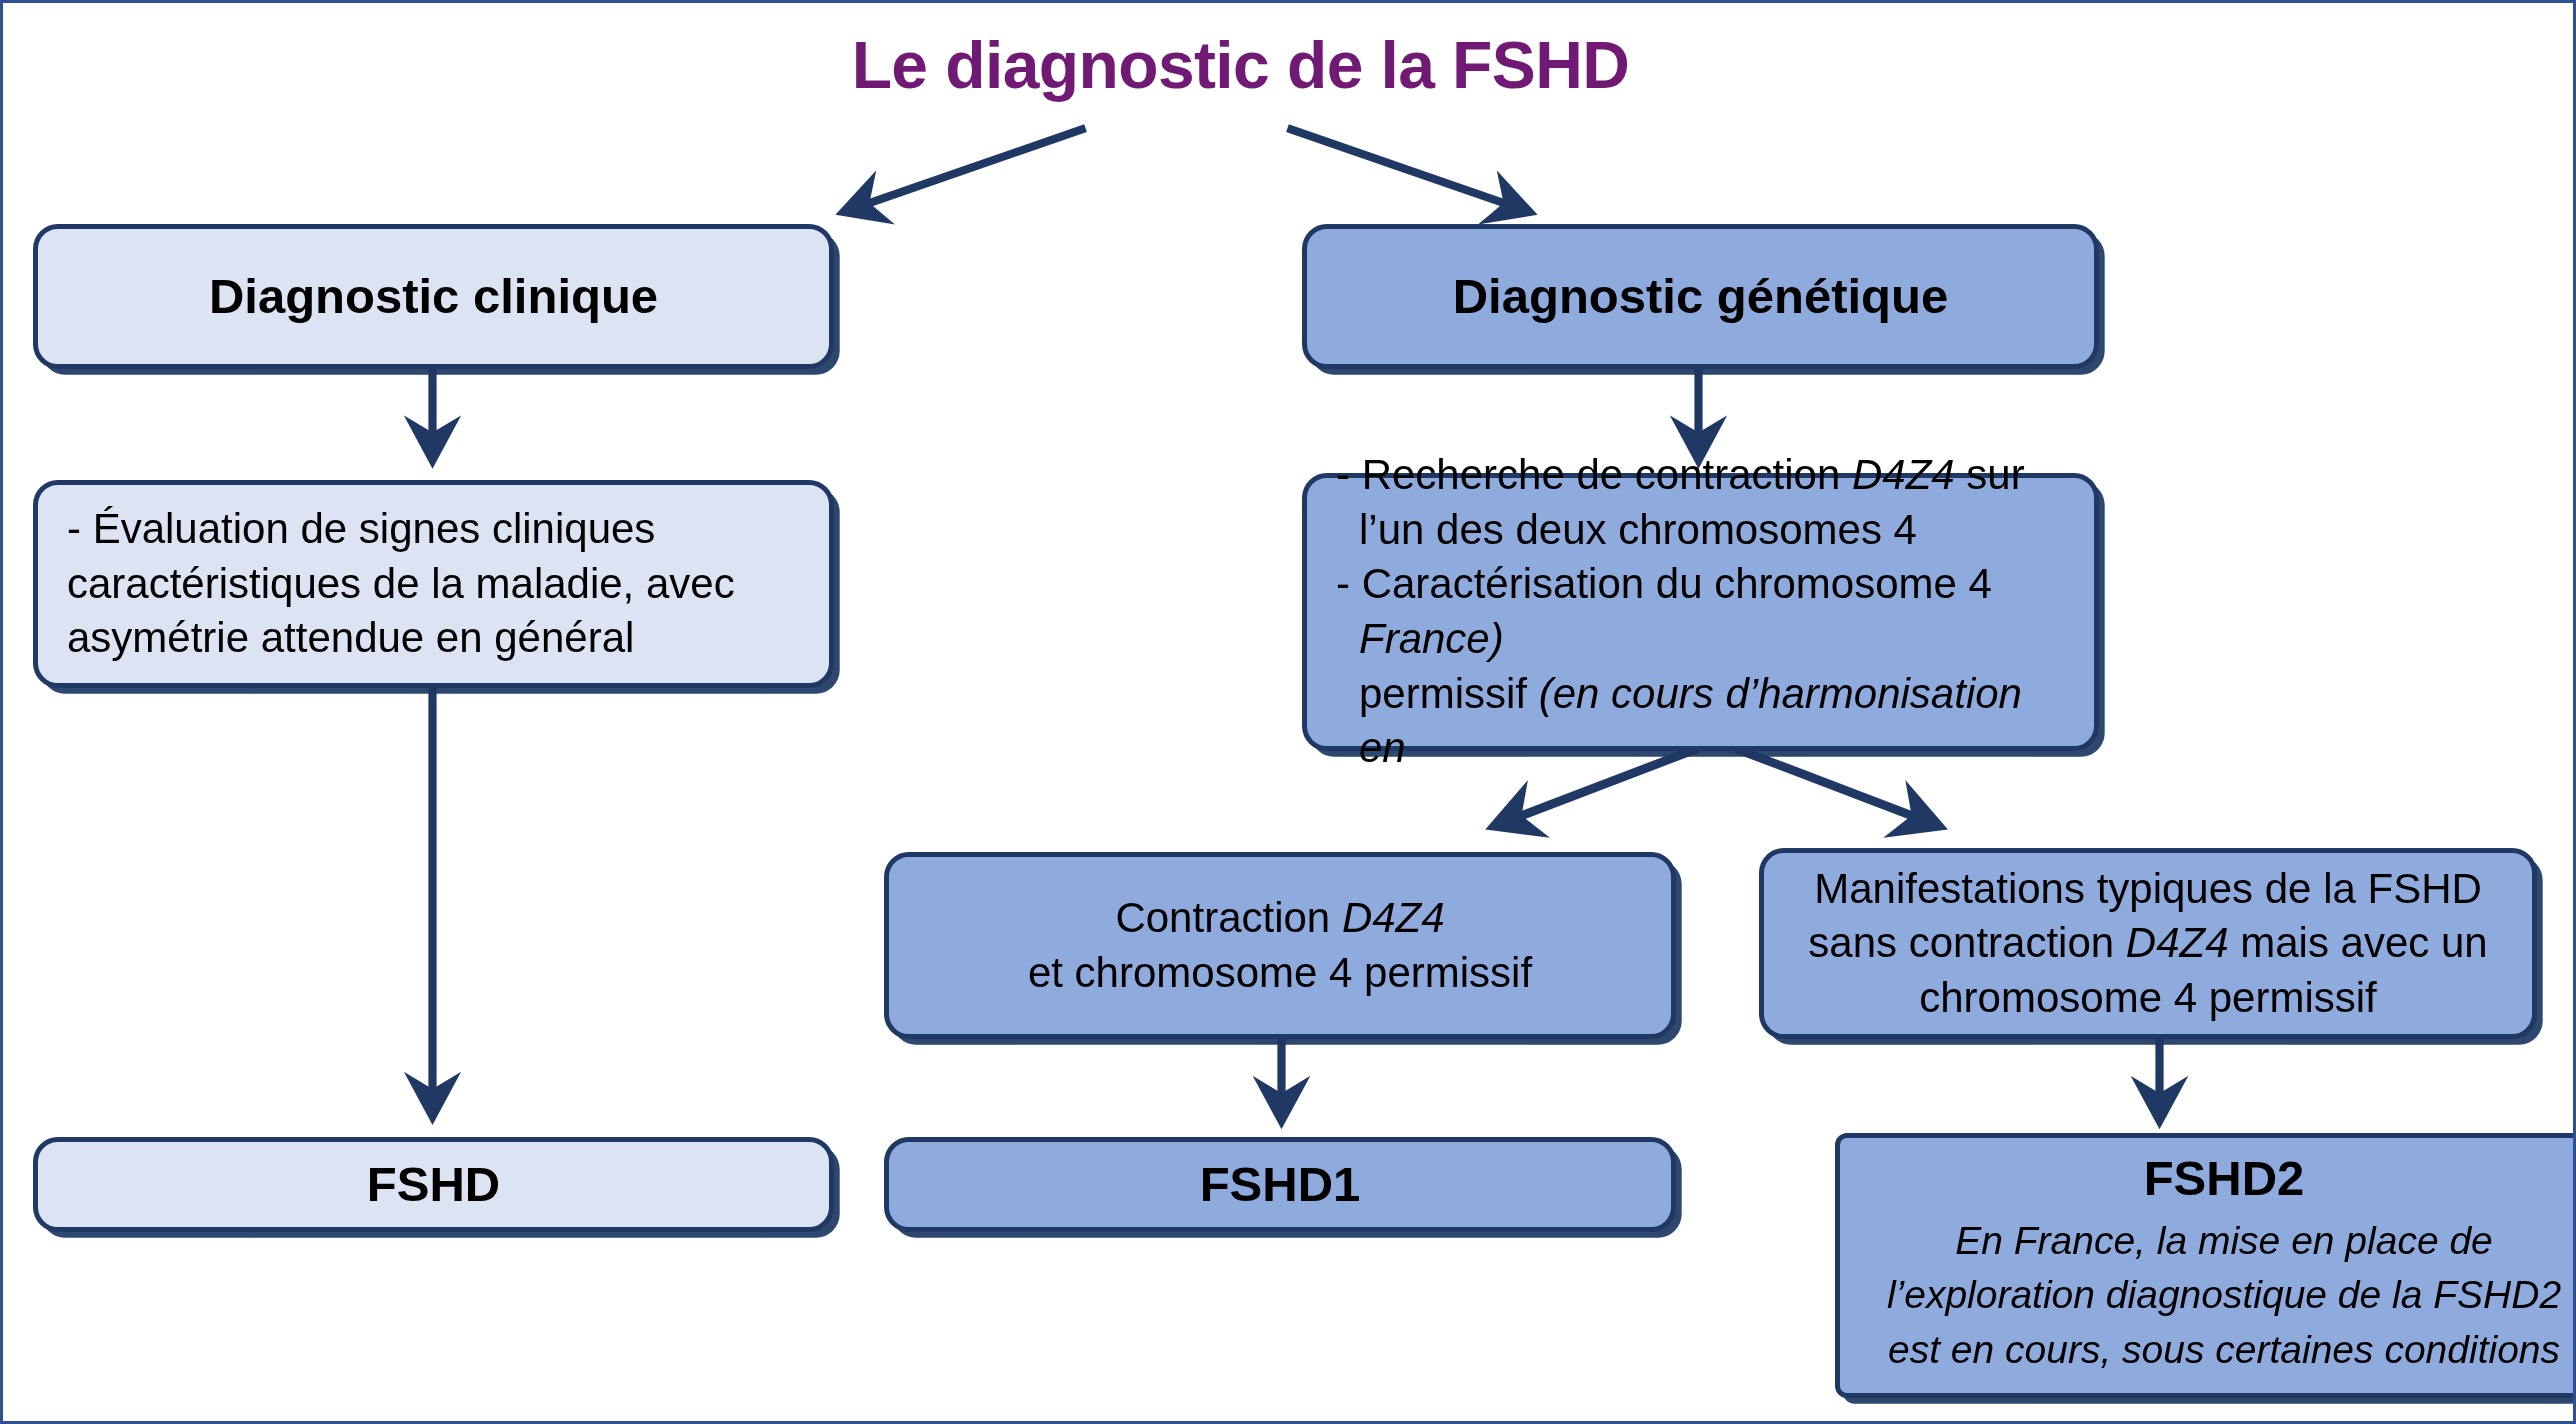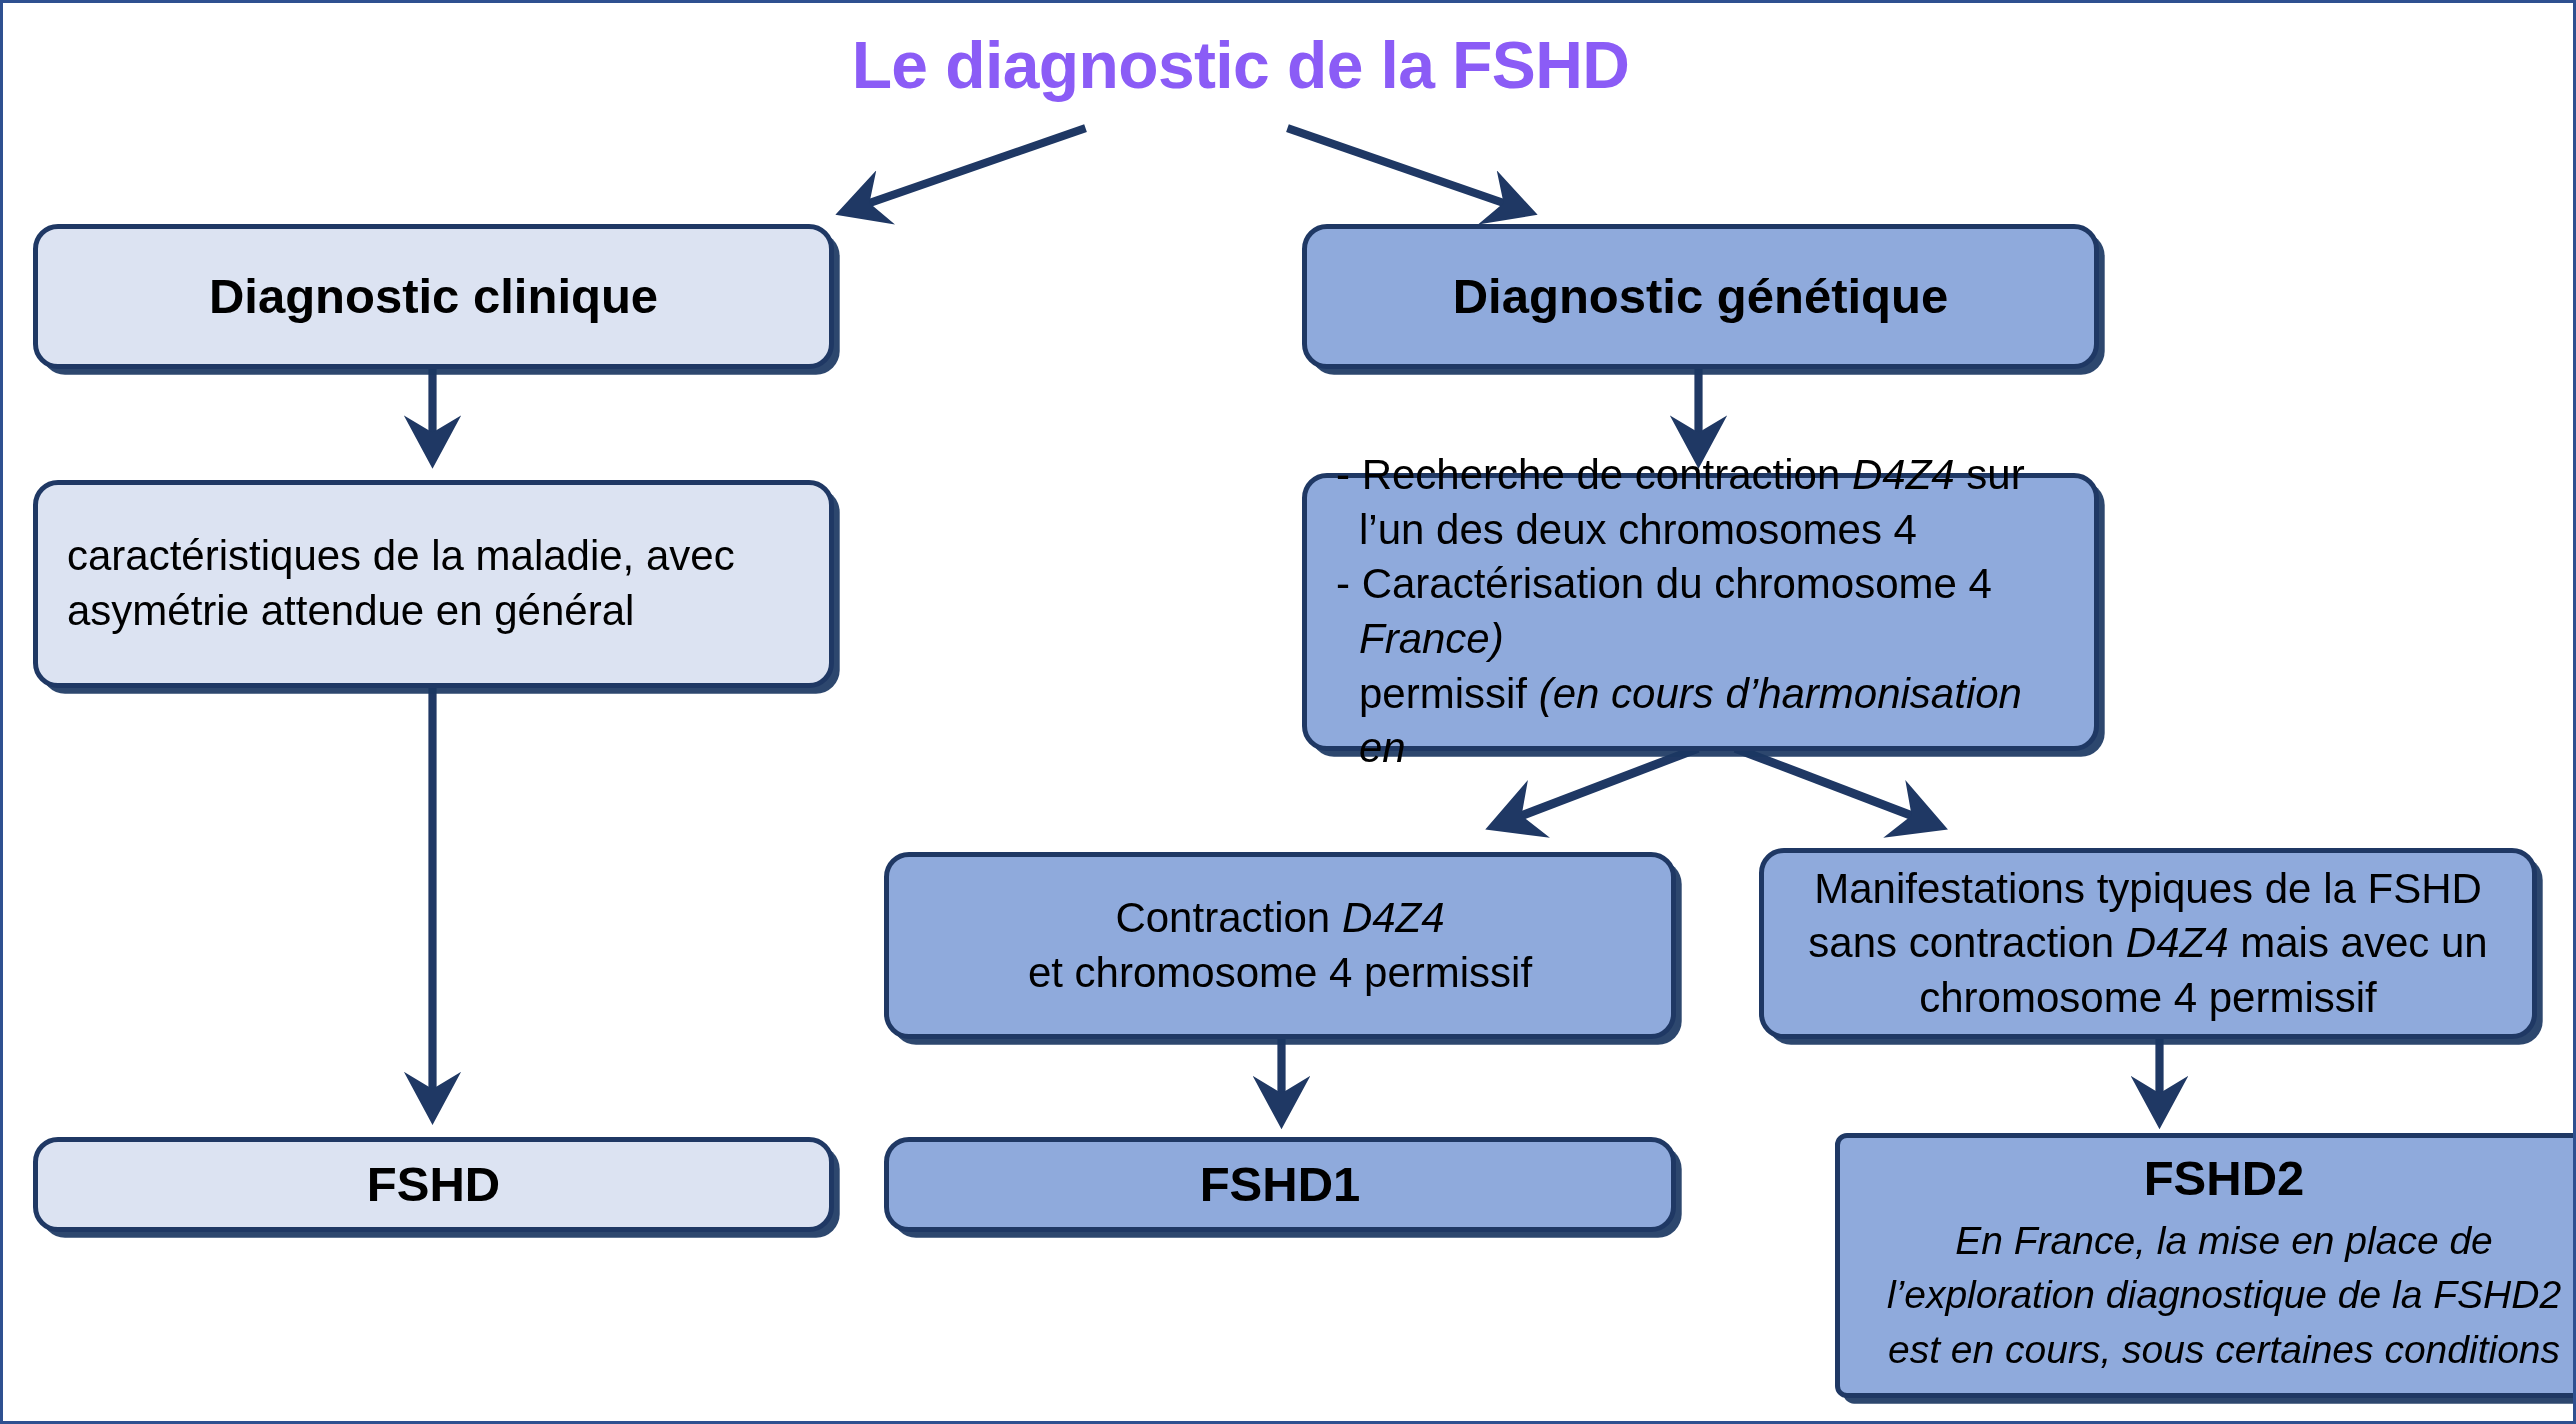--- a/index.html
+++ b/index.html
@@ -18,21 +18,21 @@
   }
 
   
   .title{
     position:absolute;
     left:0; top:24px;
     width:2475px;
     text-align:center;
     font-size:66px;
     font-weight:bold;
-    color:#8b5cf6;
+    color:#701a75;
     letter-spacing:-0.6px;
     white-space:nowrap;
   }
 
   
   .copyright{
     position:absolute;
     right:3.8px;
     top:19px;
     width:227px;
@@ -200,20 +200,21 @@
       <line x1="40" y1="2" x2="40" y2="142" stroke="#1F3864" stroke-width="13" marker-end="url(#ah9)"></line>
     </svg>
   </div>
 
   <div class="box light" style="left:30px; top:212px; width:801px; height:145px;">
     <div class="hd">Diagnostic clinique</div>
   </div>
 
   <div class="box light" style="left:30px; top:468px; width:801px; height:208px;">
     <div class="body left">
+      <span class="bullet-line">- Évaluation de signes cliniques</span>
       <span class="bullet-line">caractéristiques de la maladie, avec</span>
       <span class="bullet-line">asymétrie attendue en général</span>
     </div>
   </div>
 
   <div class="box light" style="left:30px; top:1125px; width:801px; height:95px;">
     <div class="hd">FSHD</div>
   </div>
 
   <div class="box dark" style="left:1299px; top:212px; width:797px; height:145px;">

